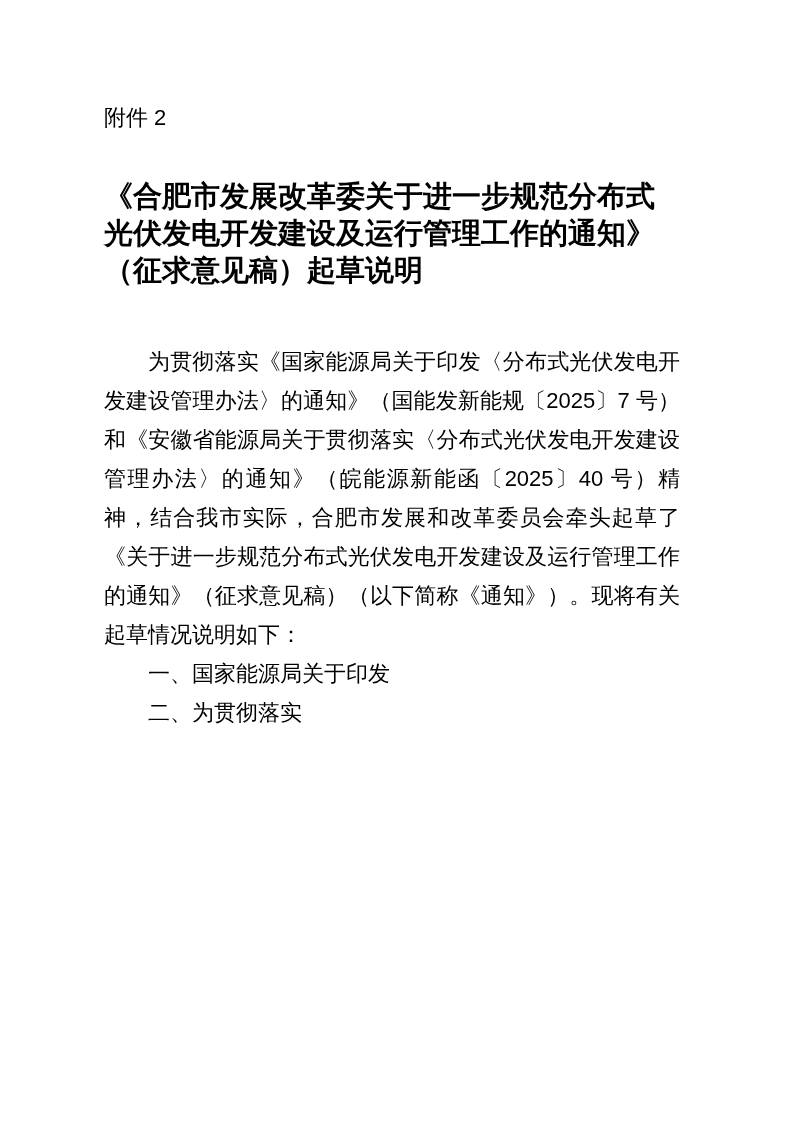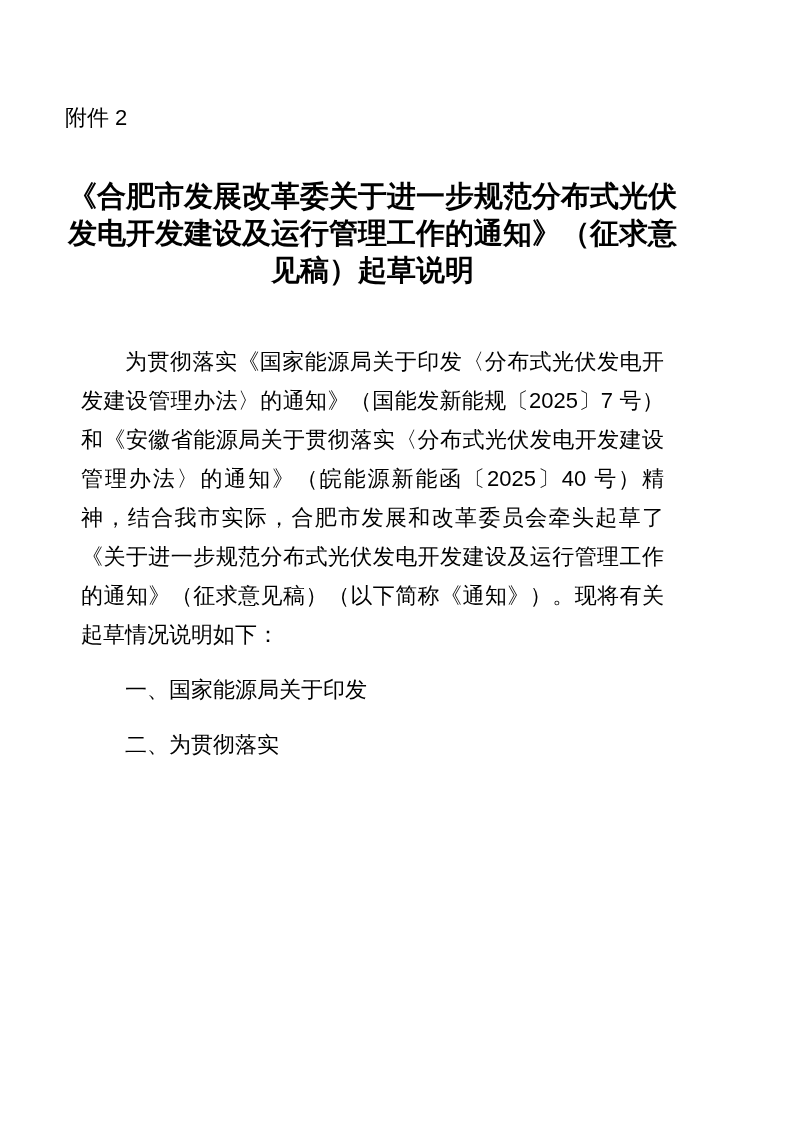--- a/index.html
+++ b/index.html
@@ -7,44 +7,43 @@
     padding: 0;
     background: #ffffff;
   }
   .page {
     position: relative;
     width: 793px;
     height: 834px;
     margin: 0 auto;
     background: #ffffff;
     box-sizing: border-box;
-    padding: 103px 113px 0 65px;
+    padding: 103px 113px 0 104px;
     color: #000000;
     overflow: hidden;
   }
   .attachment-label {
     font-family: "Liberation Sans", "DejaVu Sans", sans-serif;
     font-size: 22px;
     line-height: 30px;
     color: #000000;
   }
   .doc-title {
     margin: 45px 0 0 0;
     font-family: "Liberation Serif", "DejaVu Serif", serif;
     font-weight: 700;
     font-size: 29px;
     line-height: 37px;
-    text-align: center;
     color: #000000;
   }
   .doc-body {
     margin-top: 53px;
   }
   .doc-body p {
-    margin: 16px;
+    margin: 0;
     font-family: "Liberation Sans", "DejaVu Sans", sans-serif;
     font-size: 22px;
     line-height: 39px;
     text-indent: 2em;
     text-align: justify;
     color: #000000;
   }
 </style>
 </head>
 <body>

